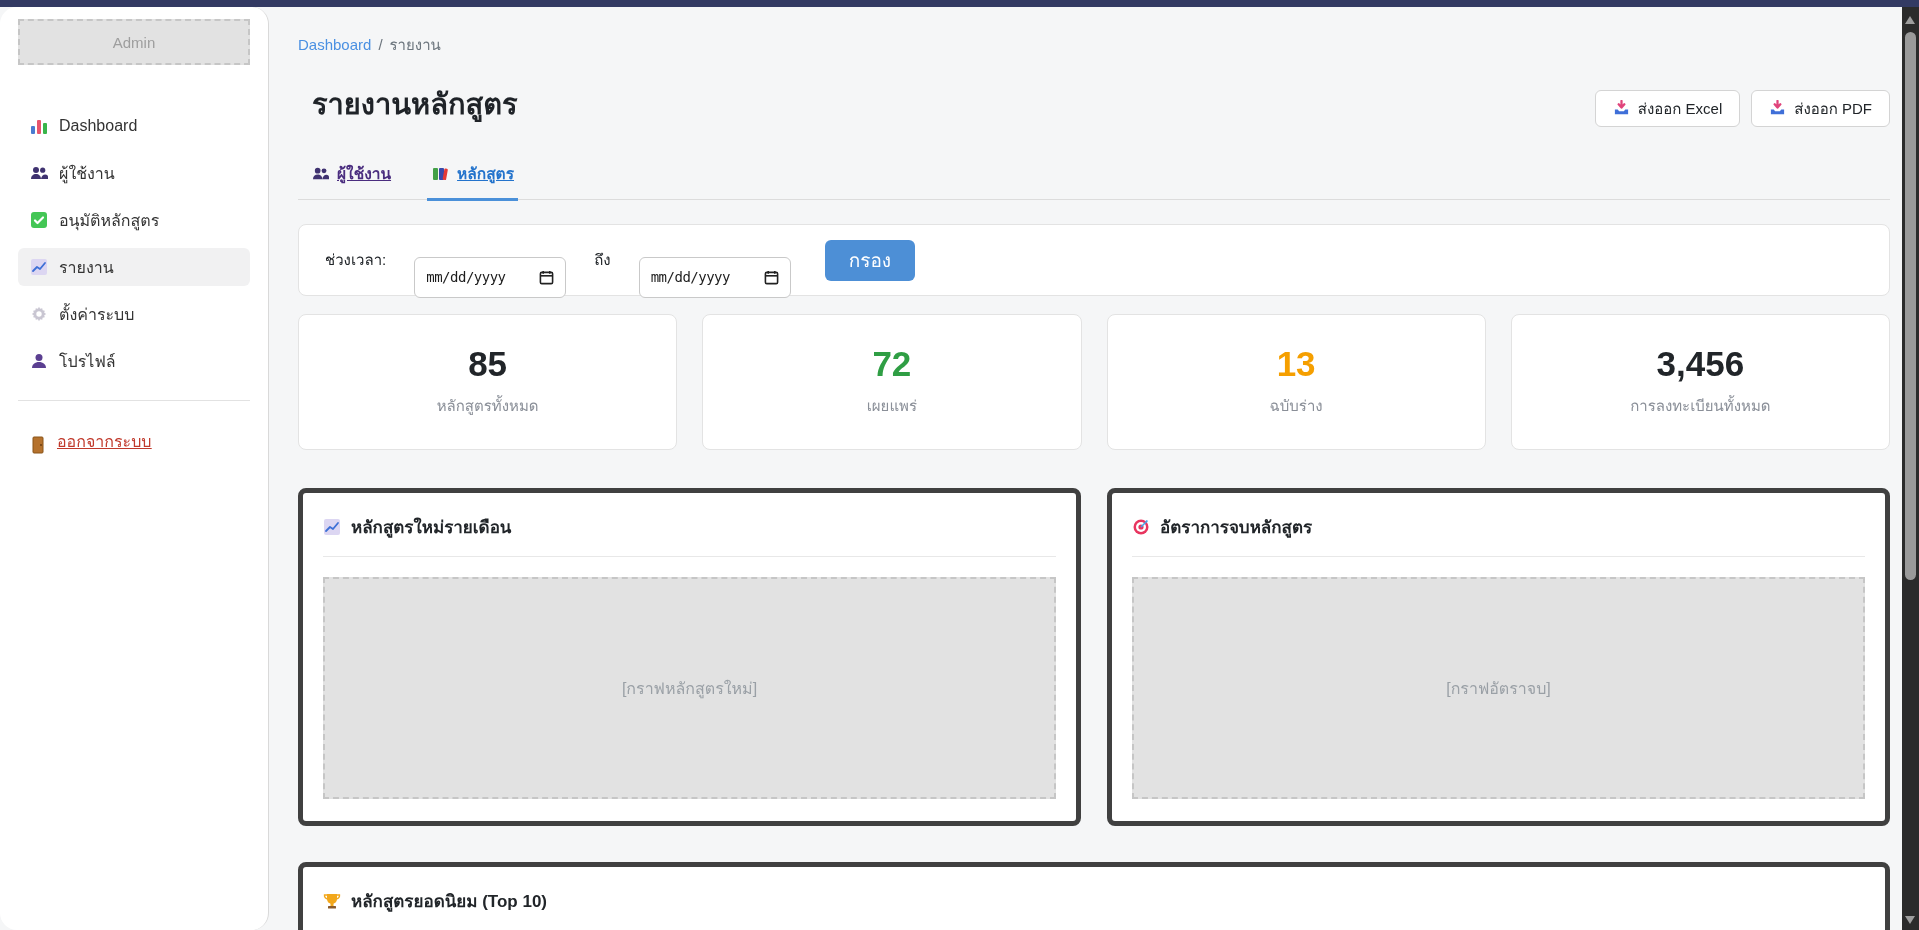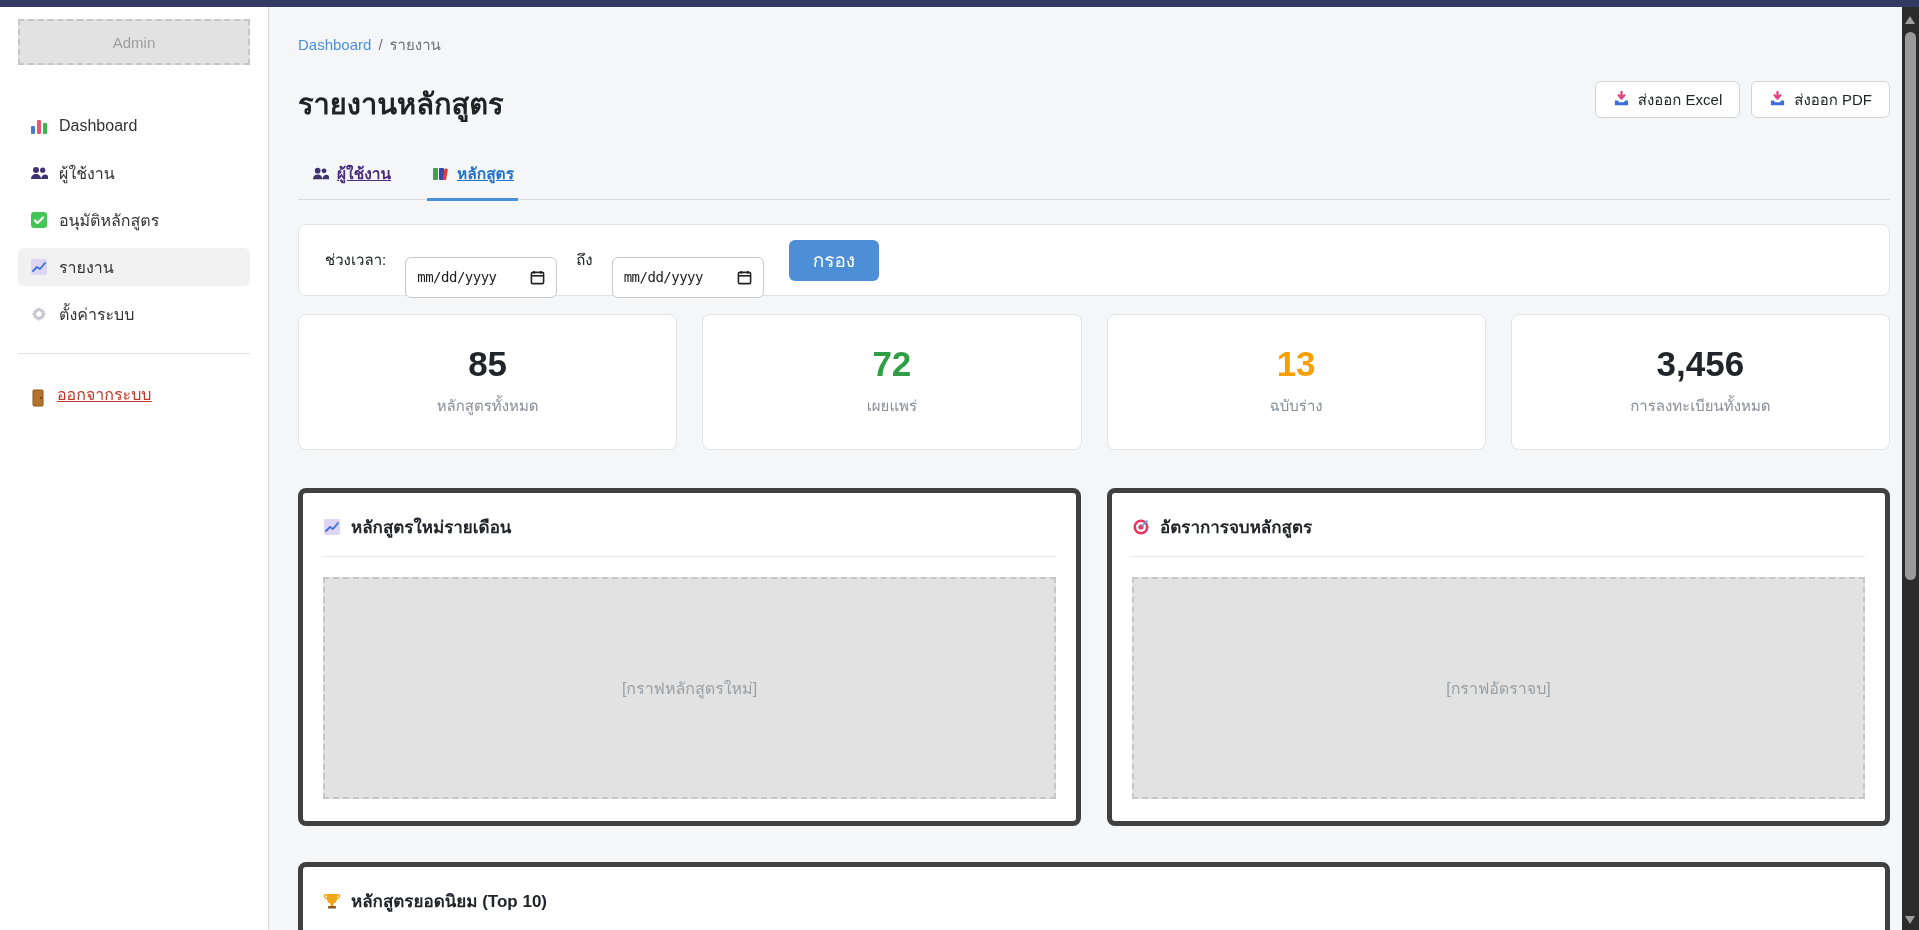--- a/index.html
+++ b/index.html
@@ -8,21 +8,21 @@
     width:1919px; height:930px; overflow:hidden;
     font-family:"Liberation Sans", sans-serif;
     background:#f5f6f7; color:#212529;
   }
   .topbar { height:7px; background:#333a63; }
   .app { display:flex; height:923px; }
 
   
   .sidebar {
     width:269px; background:#ffffff; border-right:1px solid #d9d9d9;
-    padding:12px 18px 0; flex-shrink:0;
+    padding:12px 18px 0; flex-shrink:0;border-radius:17px;
   }
   .logo-box {
     height:46px; background:#e2e2e2; border:2px dashed #c6c6c6;
     display:flex; align-items:center; justify-content:center;
     color:#9e9e9e; font-size:15px;
   }
   .nav { margin-top:42px; }
   .nav-item {
     display:flex; align-items:center; gap:11px; height:38px;
     padding:0 12px; border-radius:6px; margin-bottom:9px;
@@ -36,42 +36,42 @@
     font-size:16px; color:#c0392b; text-decoration:underline; cursor:pointer;
   }
   .logout .logout-label { text-decoration:underline; }
 
   
   .main { flex:1; padding:26px 29px 0; overflow:hidden; }
   .breadcrumb { font-size:15px; color:#6c757d; }
   .breadcrumb a { color:#4a90e2; text-decoration:none; cursor:pointer; }
   .breadcrumb .sep { margin:0 7px; }
 
-  .page-head { display:flex; justify-content:space-between; align-items:flex-start; margin-top:24px; }
+  .page-head { display:flex; justify-content:space-between; align-items:flex-end; margin-top:24px;margin-left:14px; }
   .page-title { margin:0; font-size:29px; font-weight:700; color:#1f2328; }
   .export-group { display:flex; gap:11px; }
   .btn-outline {
     display:flex; align-items:center; gap:8px; height:37px; padding:0 17px;
     background:#fff; border:1px solid #d4d4d4; border-radius:6px;
     font-size:15px; color:#212529; font-family:inherit; cursor:pointer;
   }
 
   .tabs { display:flex; gap:40px; margin-top:34px; border-bottom:1px solid #dcdcdc; padding-left:14px; }
   .tab { display:flex; align-items:center; gap:8px; padding-bottom:13px; position:relative; cursor:pointer; }
   .tab-label { font-size:15.5px; font-weight:600; text-decoration:underline; }
   .tab-users .tab-label { color:#4a2d7f; }
   .tab-courses .tab-label { color:#2373cc; }
   .tab.active::after {
     content:""; position:absolute; left:-4px; right:-4px; bottom:-2px;
     height:3px; background:#4a90d9;
   }
 
   .filter-card {
     margin-top:24px; background:#fff; border:1px solid #e3e3e3; border-radius:8px;
-    height:72px; display:flex; align-items:center; padding:0 26px; gap:19px;
+    height:72px; display:flex; align-items:center; padding:0 26px; gap:28px;
   }
   .filter-label, .to-label { font-size:15px; color:#212529; }
   .date-input {
     width:152px; height:41px; border:1px solid #c9c9c9; border-radius:6px;
     display:flex; align-items:center; justify-content:space-between;
     padding:0 11px; font-size:14px; color:#1d1d1d; background:#fff; cursor:text;
     font-family:"DejaVu Sans Mono", monospace; letter-spacing:-0.5px;margin-top:34px;
   }
   .btn-filter {
     height:41px; padding:0 24px; margin-left:6px;
@@ -177,20 +177,29 @@
       <div class="nav-item">
         <span class="icon">
           <svg width="18" height="18" viewBox="0 0 20 20" fill="#c9c6d2">
               <path d="M10 2l1.2 2.1 2.4-.6.4 2.4 2.4.4-.6 2.4L18 10l-2.2 1.3.6 2.4-2.4.4-.4 2.4-2.4-.6L10 18l-1.2-2.1-2.4.6-.4-2.4-2.4-.4.6-2.4L2 10l2.2-1.3-.6-2.4 2.4-.4.4-2.4 2.4.6z"></path>
               <circle cx="10" cy="10" r="3" fill="#ffffff"></circle>
             </svg>
         </span>
         <span class="nav-label">ตั้งค่าระบบ</span>
       </div>
 
+      <div class="nav-item">
+        <span class="icon">
+          <svg width="18" height="18" viewBox="0 0 18 18" fill="#5b3f91">
+              <circle cx="9" cy="5.5" r="3.5"></circle>
+              <path d="M2 16c0-3.6 3-6 7-6s7 2.4 7 6z"></path>
+            </svg>
+        </span>
+        <span class="nav-label">โปรไฟล์</span>
+      </div>
     </nav>
 
     <hr class="side-divider">
 
     <a class="logout">
       <span class="icon">
         <svg width="16" height="18" viewBox="0 0 16 18">
             <rect x="3" y="1" width="10" height="16" rx="1" fill="#b5722d" stroke="#8a5418"></rect>
             <circle cx="11" cy="9" r="1" fill="#6b3e10"></circle>
           </svg>

